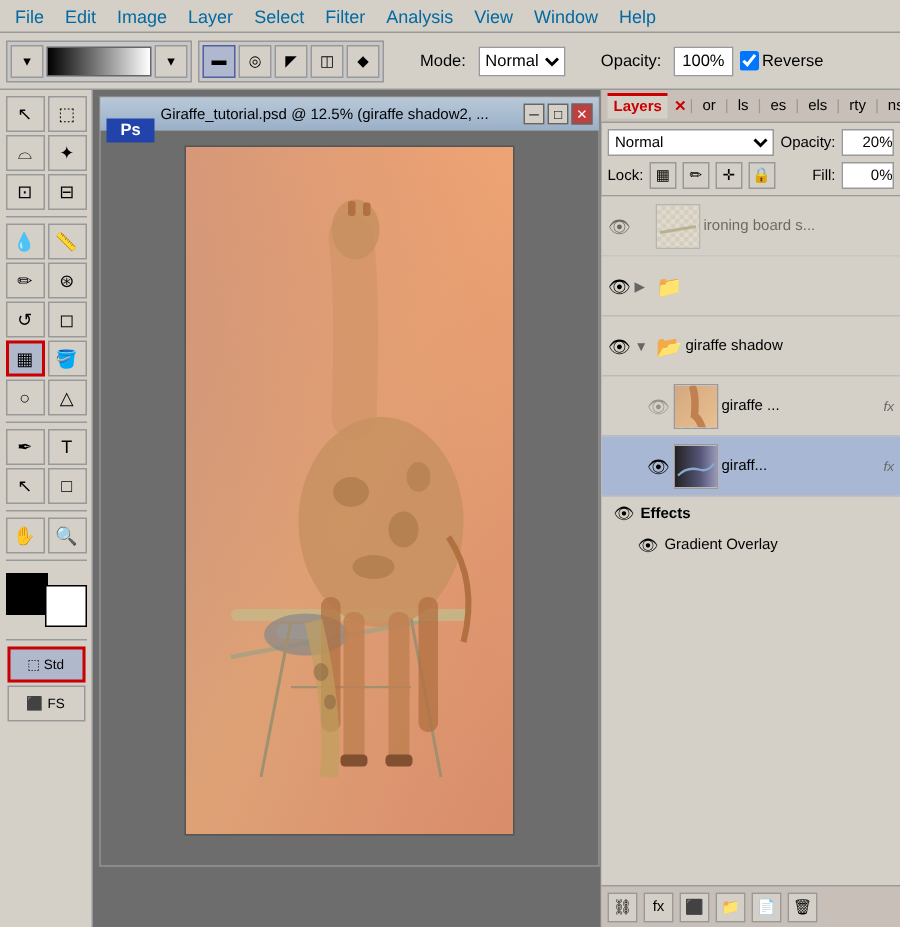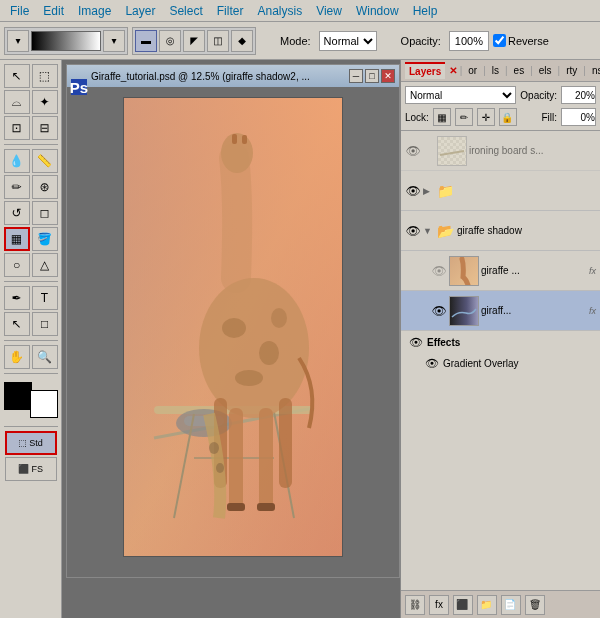--- a/index.html
+++ b/index.html
@@ -54,21 +54,21 @@
 
     
     .doc-window {
       position: absolute; top: 4px; left: 4px; right: 200px;
       background: #d4d0c8; border: 1px solid #888; 
     }
     .doc-titlebar {
       height: 22px; background: linear-gradient(to bottom, #b8c8d8, #9ab0c8);
       display: flex; align-items: center; padding: 0 4px; gap: 4px; font-size: 11px;
     }
-    .doc-titlebar .ps-icon { width: 16px; height: 16px; background: #2244aa; color: #fff; font-size: 15px; display: flex; align-items: center; justify-content: center; font-weight: bold; margin-top: 22px; }
+    .doc-titlebar .ps-icon { width: 32px; height: 16px; background: #2244aa; color: #fff; font-size: 11px; display: flex; align-items: center; justify-content: center; font-weight: bold; margin-top: 22px; }
     .doc-titlebar .title-text { flex: 1; font-size: 10px; color: #000; }
     .doc-controls { display: flex; gap: 2px; }
     .doc-ctrl-btn { width: 14px; height: 14px; border: 1px solid #666; display: flex; align-items: center; justify-content: center; font-size: 9px; cursor: pointer; background: #d4d0c8; }
     .doc-ctrl-btn.close { background: #c04040; color: #fff; }
 
     .canvas-scroll-area {
       background: #6d6d6d; padding: 10px; display: flex; justify-content: center;
       height: 490px; align-items: flex-start; overflow: hidden;
     }
 

